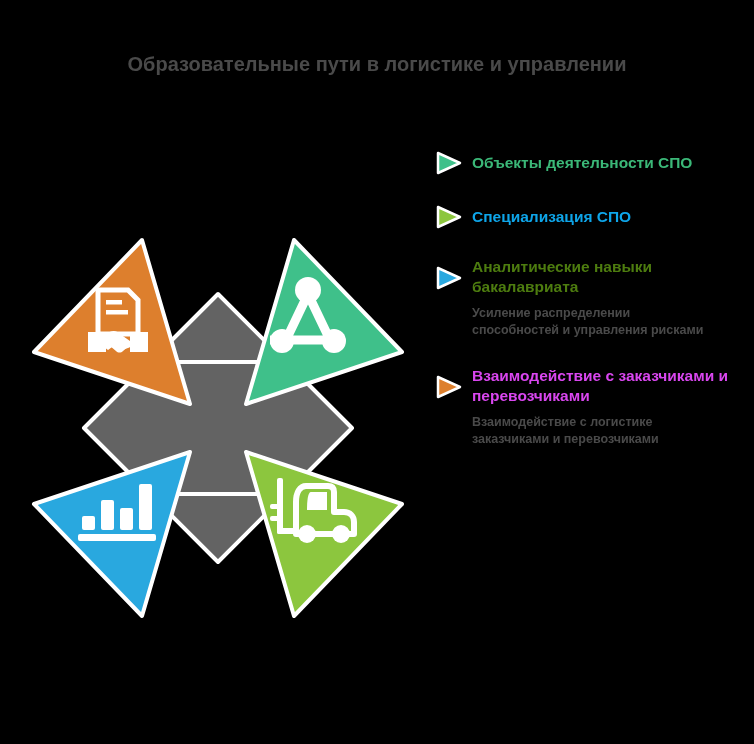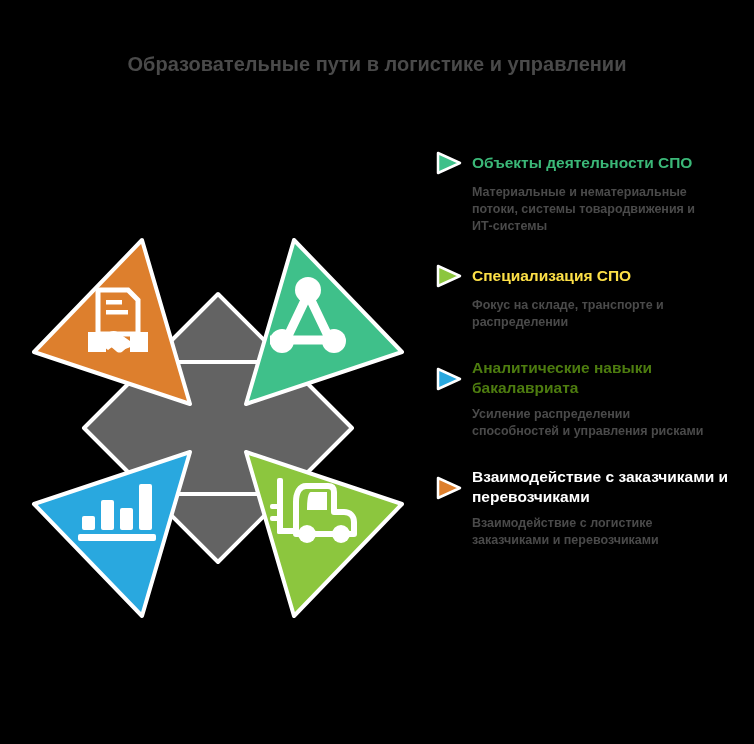--- a/index.html
+++ b/index.html
@@ -77,23 +77,23 @@
     margin-top: 8px;
     color: #4a4a4a;
     font-size: 12.5px;
     font-weight: bold;
     line-height: 17px;
     max-width: 232px;
   }
 
   
   .c-green  { color: #3bb878; }
-  .c-lime   { color: #fde047; }
+  .c-lime   { color: #0ea5e9; }
   .c-blue   { color: #4d7c0f; }
-  .c-orange { color: #ffffff; }
+  .c-orange { color: #d946ef; }
 </style>
 </head>
 <body>
 
 <div id="infographic-title">
   <span class="ttl-line">Образовательные пути в логистике и управлении</span>
 </div>
 
 <div id="central-diagram">
   <svg width="400" height="400" viewBox="0 0 400 400" xmlns="http://www.w3.org/2000/svg">
@@ -214,33 +214,31 @@
 
   <div class="legend-item" style="margin-bottom:18px;">
     <div class="legend-head">
       <div class="marker-wrap">
         <svg class="marker-tri" width="30" height="26" viewBox="0 0 30 26">
           <path d="M4 3 L26 13 L4 23 Z" fill="#3fc08a" stroke="#ffffff" stroke-width="2.5" stroke-linejoin="round"></path>
         </svg>
       </div>
       <div class="legend-title c-green">Объекты деятельности СПО</div>
     </div>
-    <div class="legend-body">Материальные и нематериальные потоки, системы товародвижения и ИТ-системы</div>
   </div>
 
   <div class="legend-item" style="margin-top:26px;margin-bottom:18px;">
     <div class="legend-head">
       <div class="marker-wrap">
         <svg class="marker-tri" width="30" height="26" viewBox="0 0 30 26">
           <path d="M4 3 L26 13 L4 23 Z" fill="#8cc63e" stroke="#ffffff" stroke-width="2.5" stroke-linejoin="round"></path>
         </svg>
       </div>
       <div class="legend-title c-lime">Специализация СПО</div>
     </div>
-    <div class="legend-body">Фокус на складе, транспорте и распределении</div>
   </div>
 
   <div class="legend-item" style="margin-top:26px;margin-bottom:18px;">
     <div class="legend-head">
       <div class="marker-wrap">
         <svg class="marker-tri" width="30" height="26" viewBox="0 0 30 26">
           <path d="M4 3 L26 13 L4 23 Z" fill="#29a8df" stroke="#ffffff" stroke-width="2.5" stroke-linejoin="round"></path>
         </svg>
       </div>
       <div class="legend-title c-blue">Аналитические навыки бакалавриата</div>

